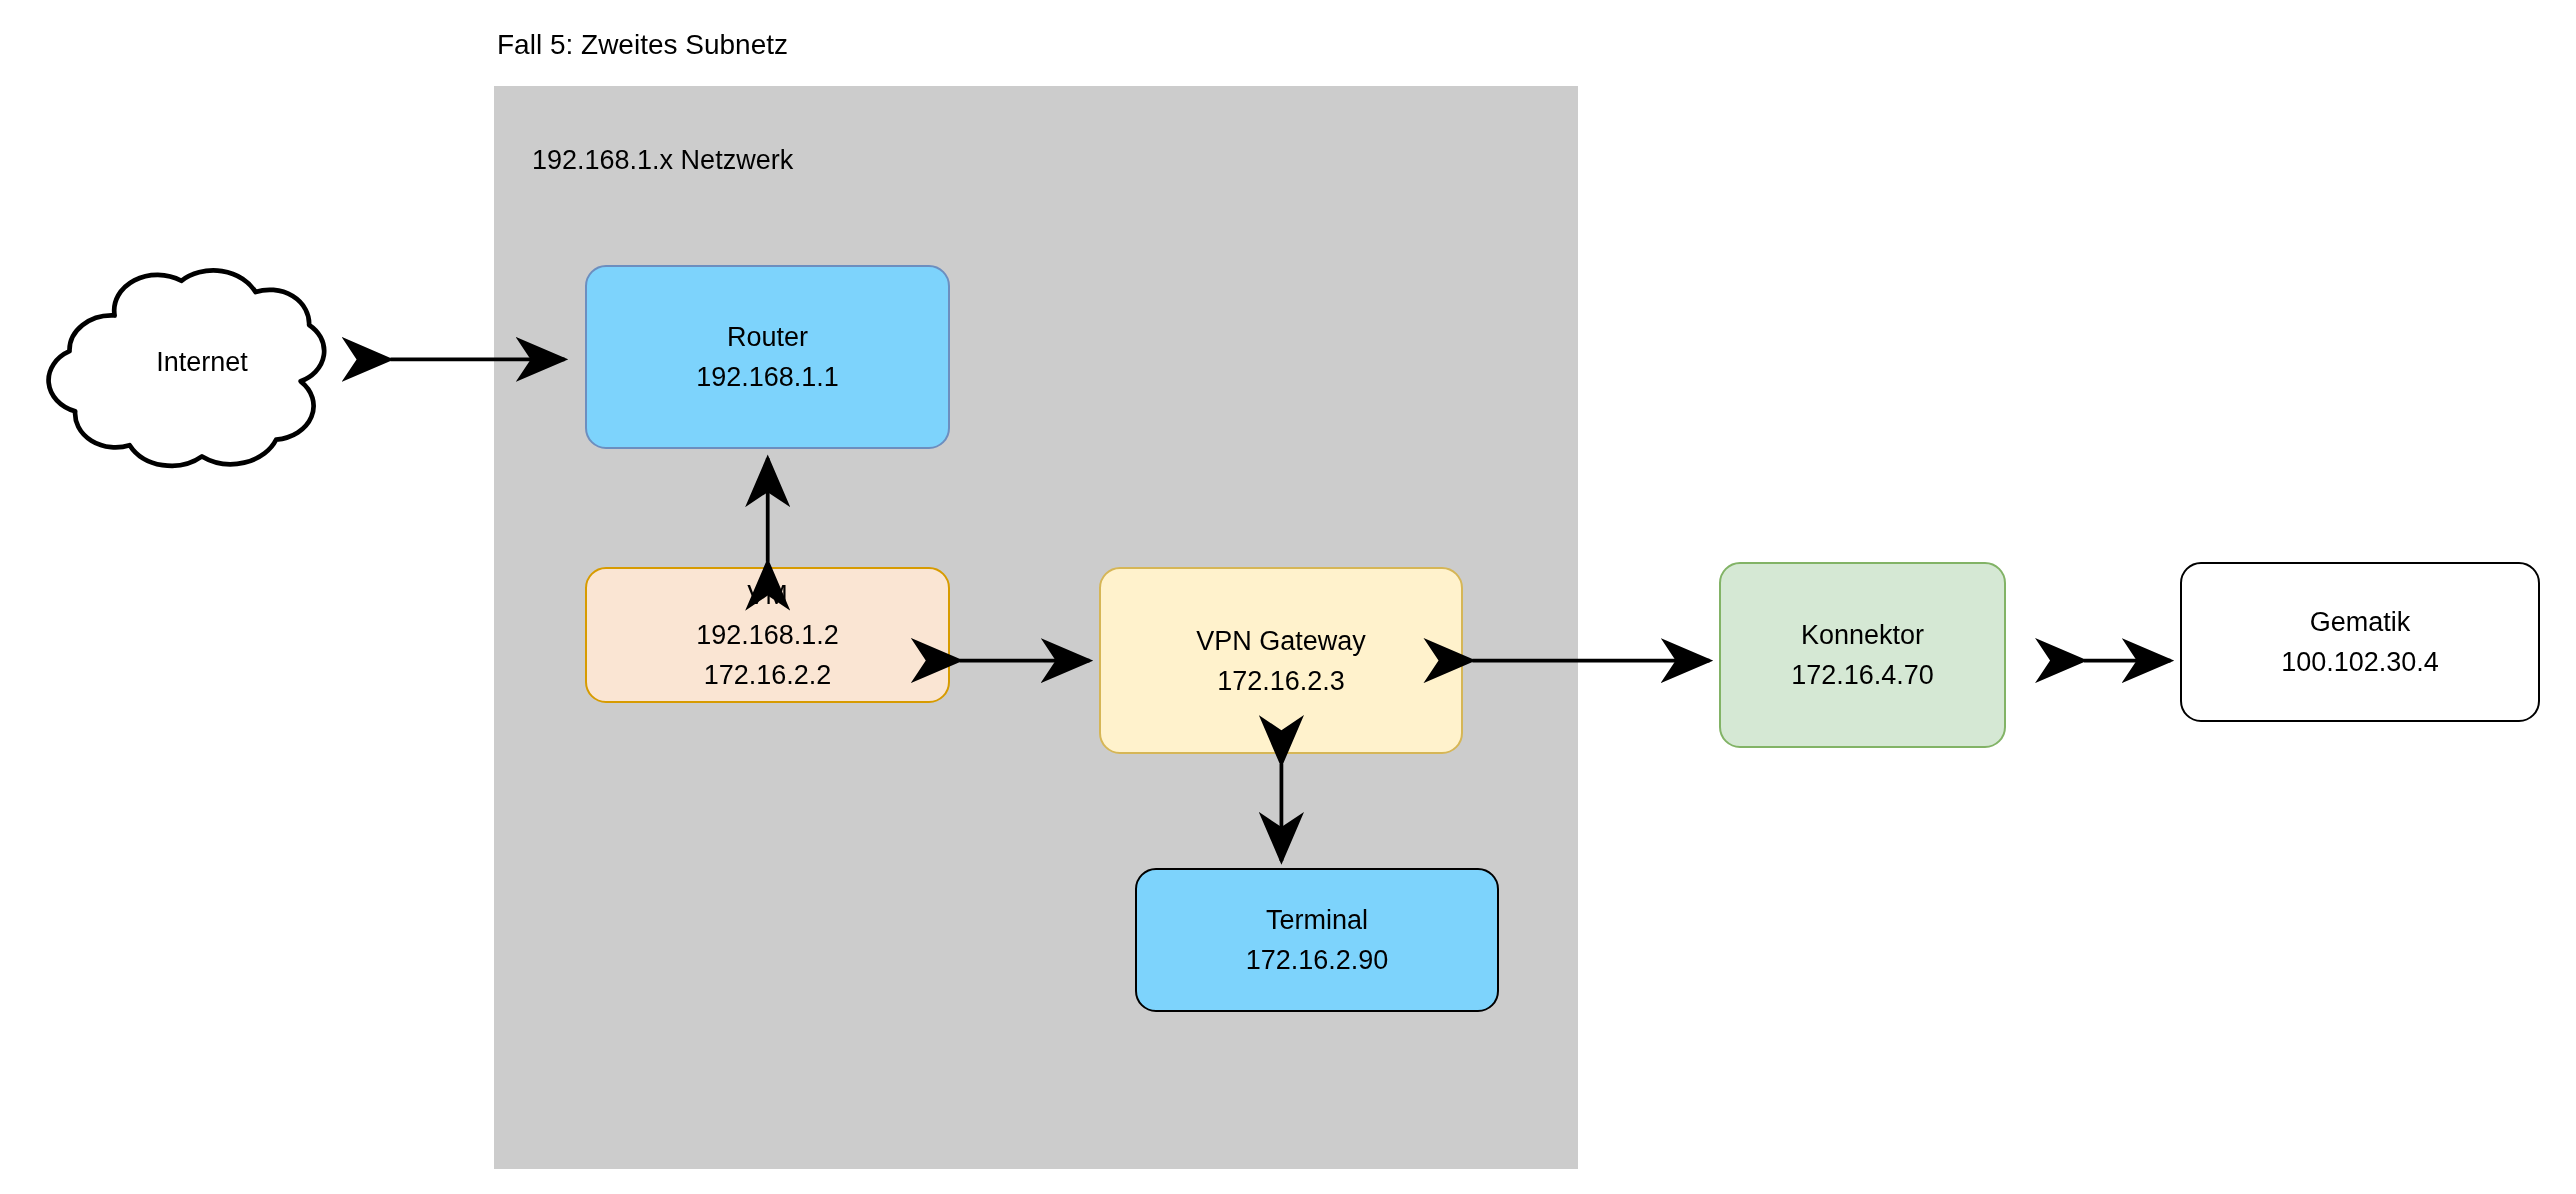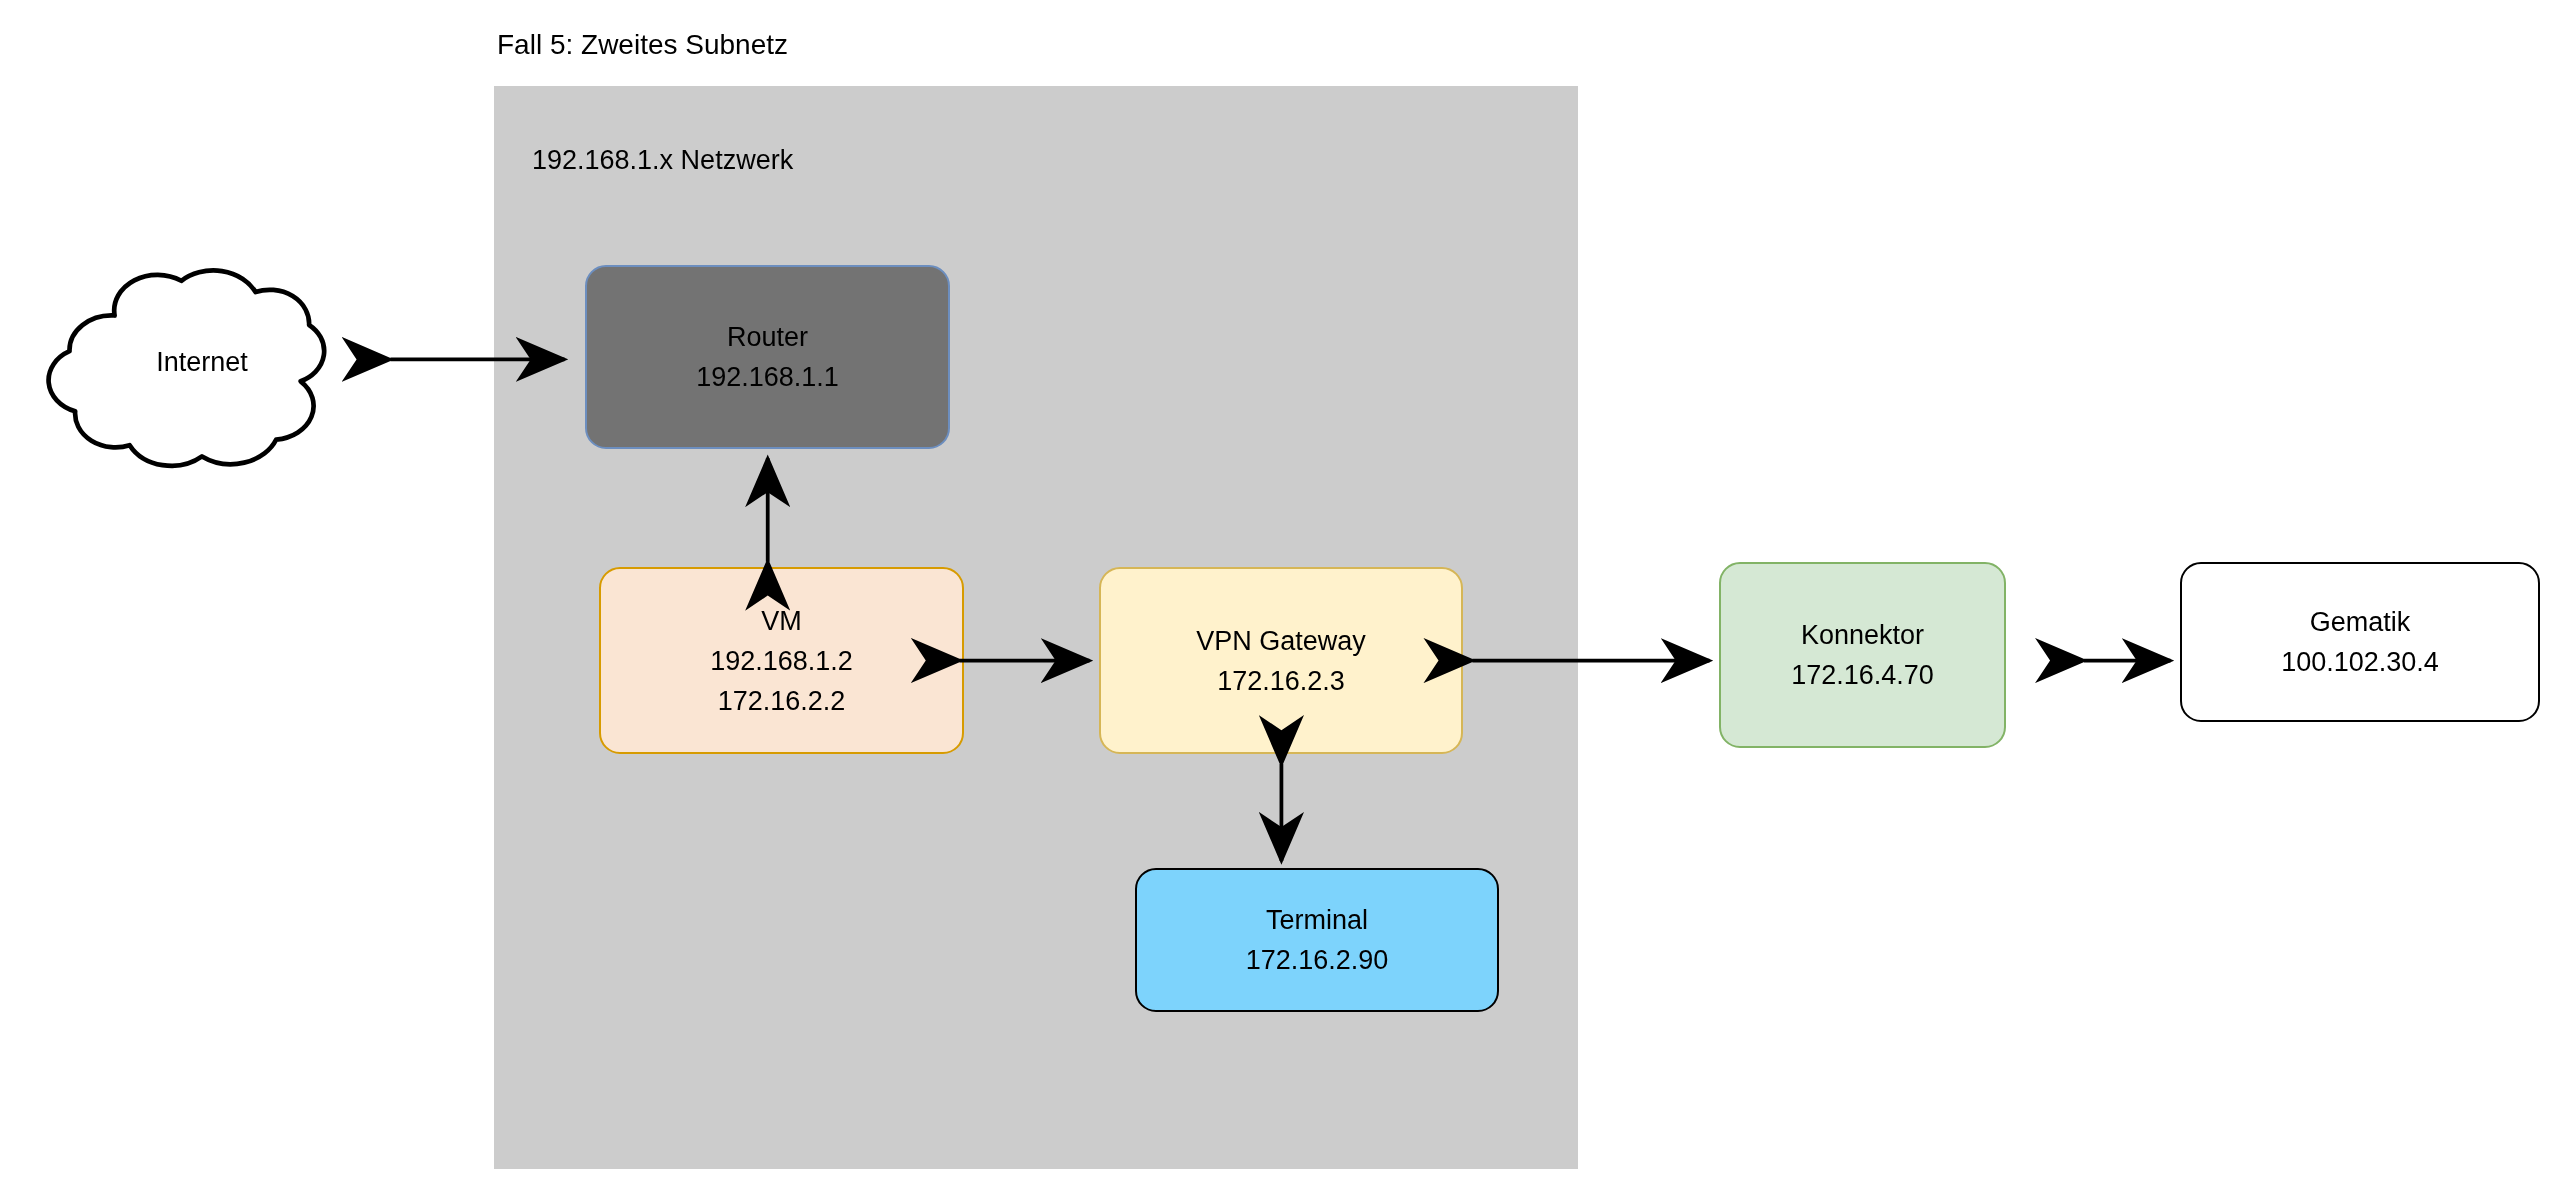--- a/index.html
+++ b/index.html
@@ -67,26 +67,26 @@
     text-align: center;
     font-size: 27px;
     line-height: 40px;
     color: #000000;
   }
   .node .line { display: block; white-space: nowrap; }
 
   .node-router {
     left: 585px; top: 265px;
     width: 365px; height: 184px;
-    background: #737373;
+    background: #7dd3fc;
     border: 2.8px solid #6c8ebf;
   }
   .node-vm {
-    left: 599px; top: 567px;
-    width: 365px; height: 187px;
+    left: 585px; top: 567px;
+    width: 365px; height: 136px;
     background: #fae5d3;
     border: 2.8px solid #d79b00;
   }
   .node-vpn {
     left: 1099px; top: 567px;
     width: 364px; height: 187px;
     background: #fff2cc;
     border: 2.8px solid #d6b656;
   }
   .node-terminal {

